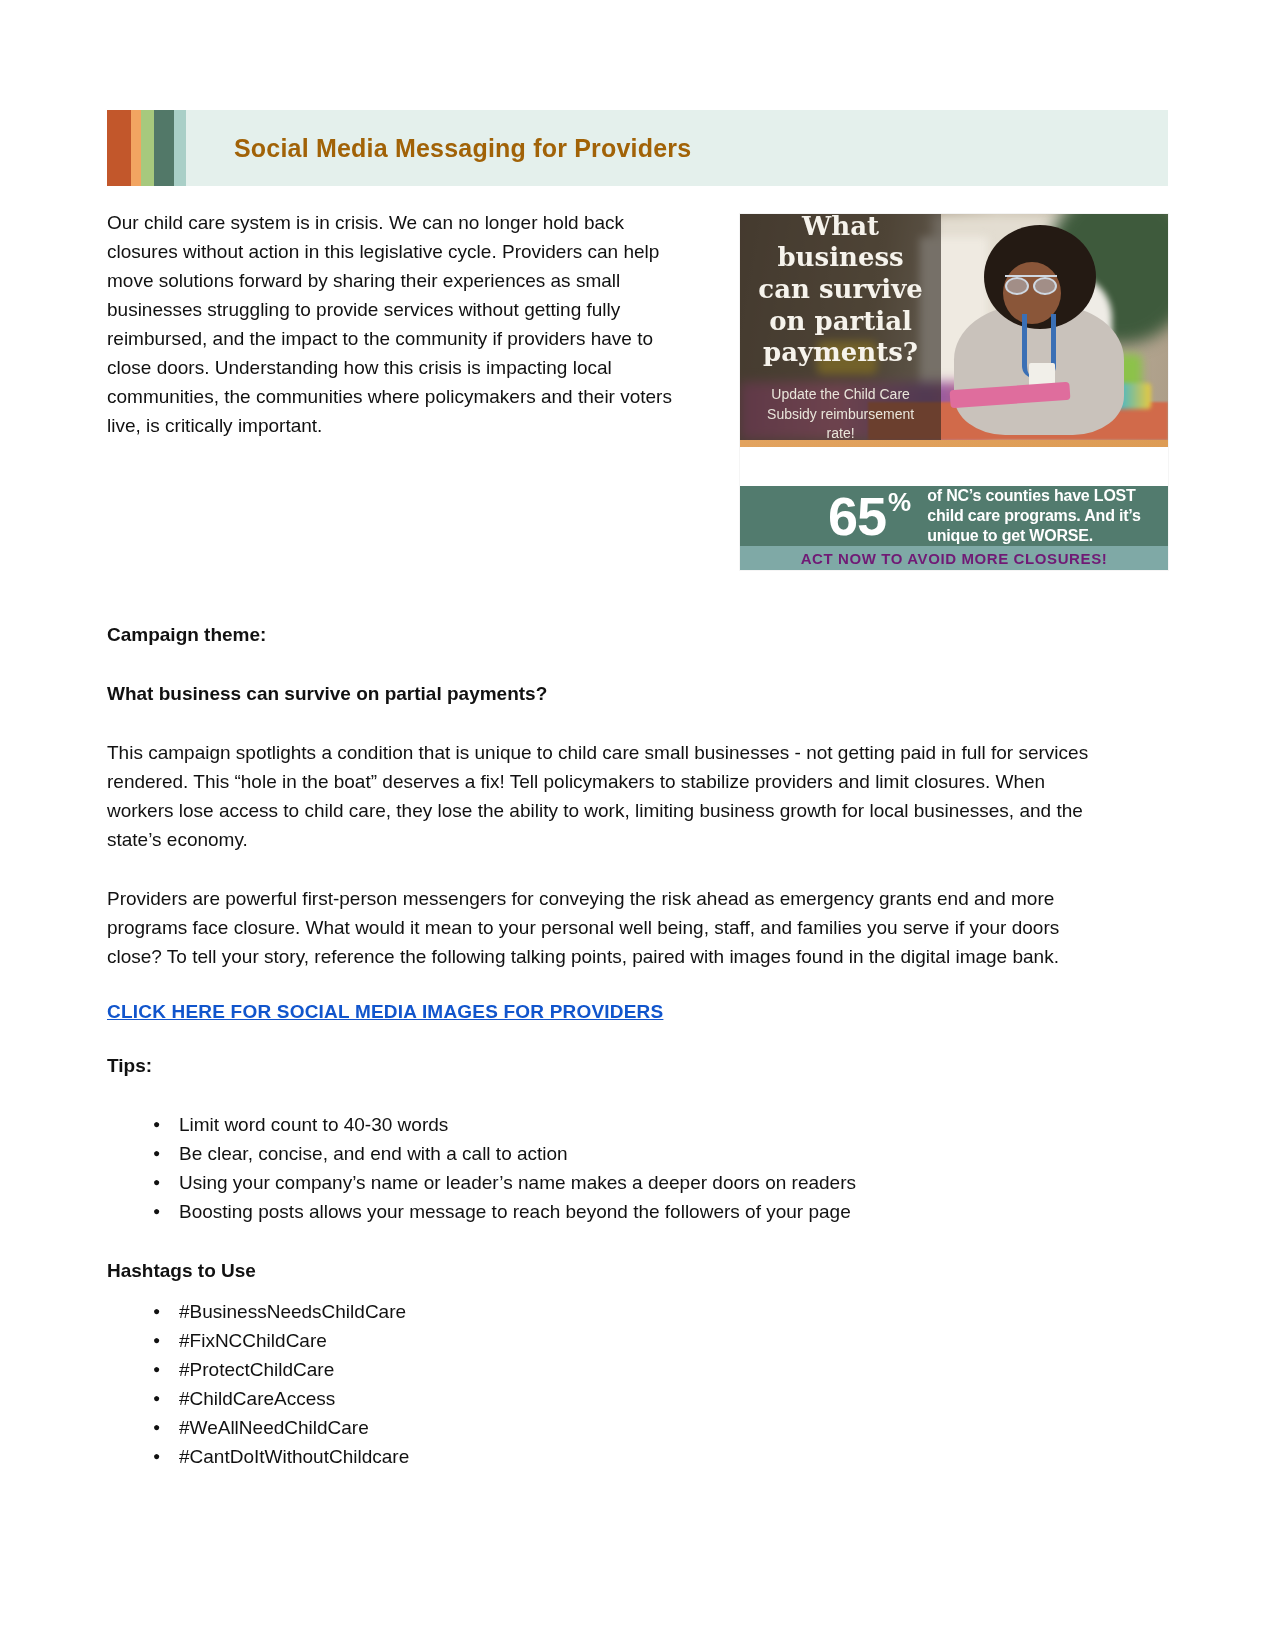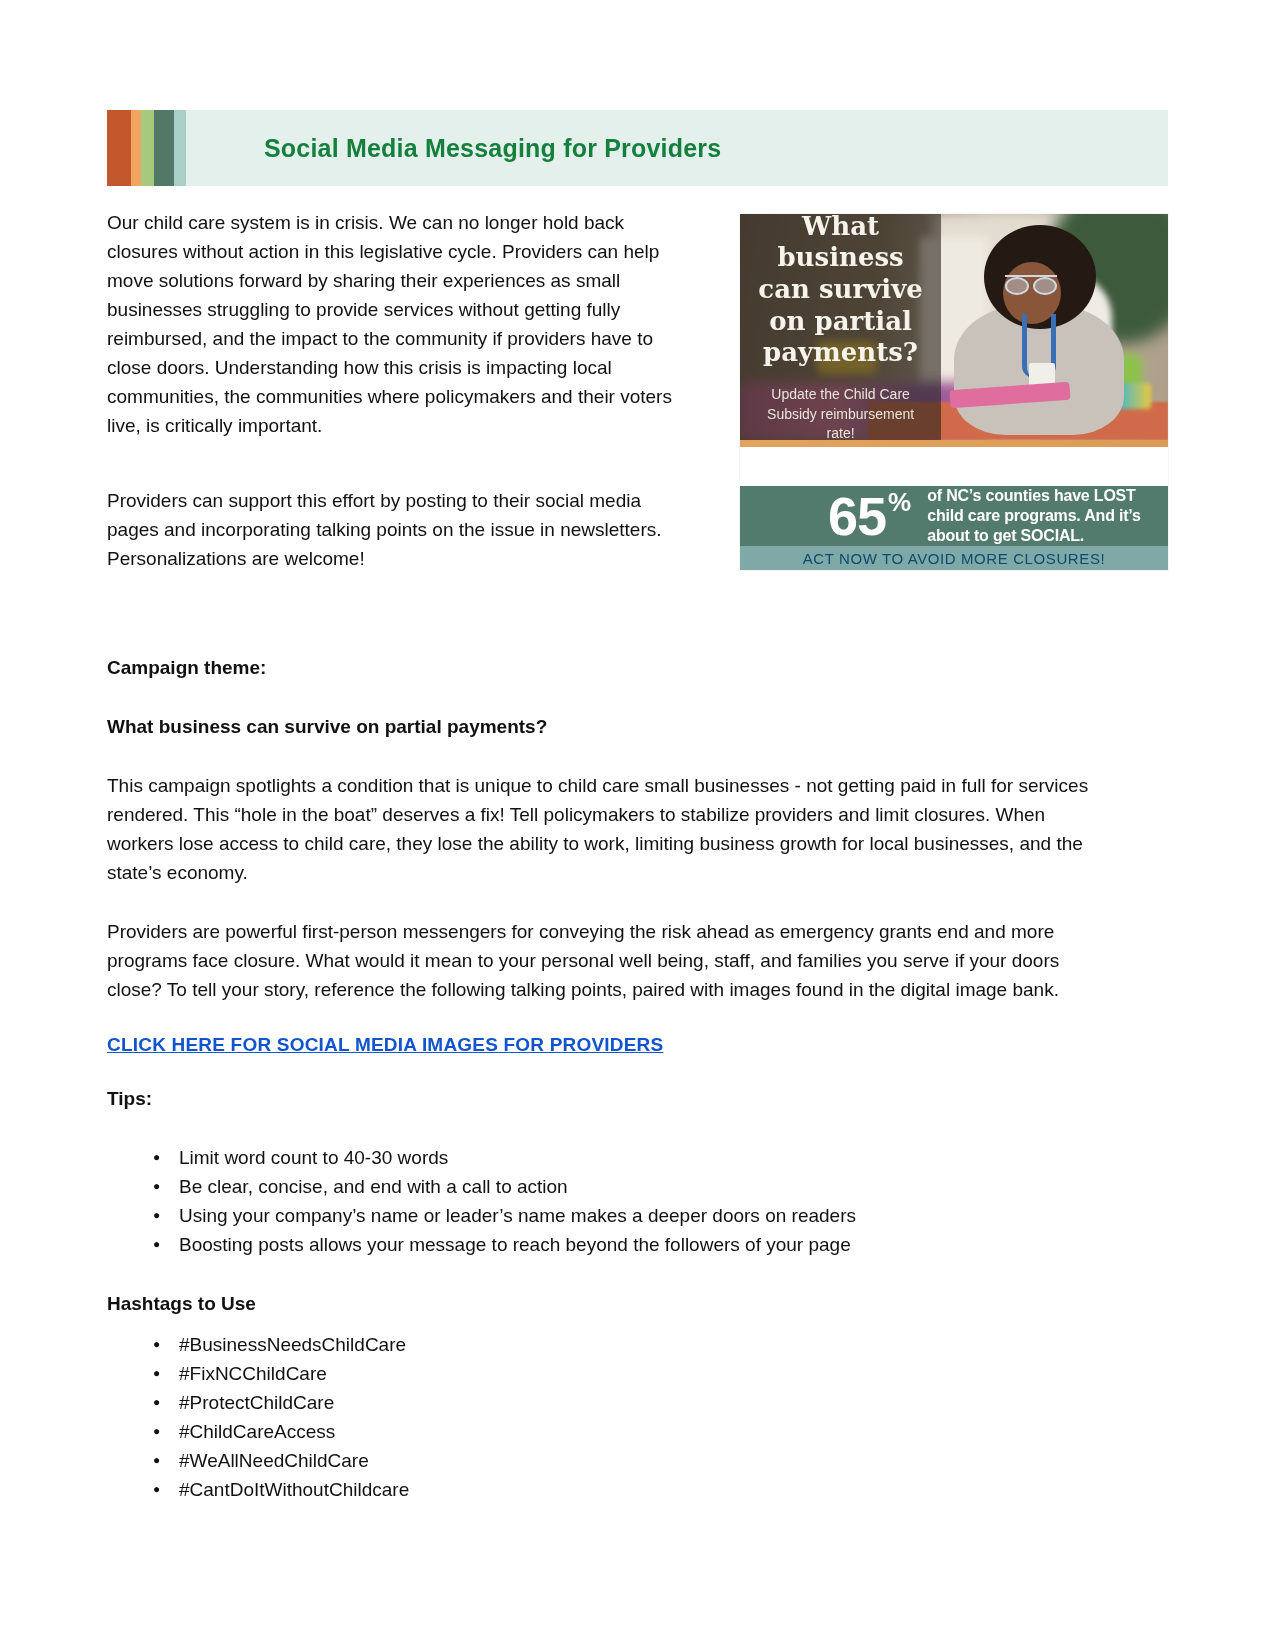--- a/index.html
+++ b/index.html
@@ -26,23 +26,23 @@
   .stripes { display: flex; height: 100%; }
   .stripe { height: 100%; }
   .stripe.s1 { width: 24px; background: #c2572b; }
   .stripe.s2 { width: 10px; background: #f2a561; }
   .stripe.s3 { width: 13px; background: #a7c97d; }
   .stripe.s4 { width: 20px; background: #527868; }
   .stripe.s5 { width: 12px; background: #a9cfc7; }
   .banner-title {
     font-size: 25px;
     font-weight: bold;
-    color: #15803d;
+    color: #a16207;
     align-self: center;
-    margin-left: 78px;
+    margin-left: 48px;
     letter-spacing: 0.2px;
   }
 
   
   .intro-row { display: flex; margin-bottom: 50px; }
   .intro-text { width: 572px; flex: 0 0 572px; }
   .intro-text p { font-size: 19px; line-height: 29px; margin: 0; }
   .intro-text p.first { margin-bottom: 46px; }
 
   
@@ -102,21 +102,21 @@
     height: 62px; background: #527b6e; color: #ffffff;
     display: flex; align-items: center; padding-left: 88px; margin-top: 39px;
   }
   .stat-number { font-weight: bold; font-size: 54px; letter-spacing: -1px; line-height: 1; }
   .stat-pct { font-weight: bold; font-size: 26px; position: relative; top: -14px; margin-left: 2px; }
   .stat-text {
     margin-left: 16px; width: 218px; font-weight: bold; font-size: 16px;
     line-height: 1.25; letter-spacing: -0.2px;
   }
   .cta-band {
-    height: 27px; background: #7fa9a6; color: #0c4a6e; font-weight: normal;
+    height: 27px; background: #7fa9a6; color: #701a75; font-weight: bold;
     font-size: 15px; letter-spacing: 0.6px; display: flex; align-items: center; justify-content: center;
   }
 
   
   .doc h2 { font-size: 19px; font-weight: bold; margin: 0 0 30px 0; line-height: 29px; }
   .doc h2.tight { margin-bottom: 12px; }
   .doc p { font-size: 19px; line-height: 29px; margin: 0 0 30px 0; max-width: 995px; }
   .doc-link {
     display: inline-block;
     color: #1155cc; font-size: 19px; font-weight: bold;
@@ -143,21 +143,20 @@
       <span class="stripe s3"></span>
       <span class="stripe s4"></span>
       <span class="stripe s5"></span>
     </div>
     <h1 class="banner-title">Social Media Messaging for Providers</h1>
   </header>
 
   <section class="intro-row">
     <div class="intro-text">
       <p class="first">Our child care system is in crisis. We can no longer hold back closures without action in this legislative cycle. Providers can help move solutions forward by sharing their experiences as small businesses struggling to provide services without getting fully reimbursed, and the impact to the community if providers have to close doors. Understanding how this crisis is impacting local communities, the communities where policymakers and their voters live, is critically important.</p>
-      <p>Providers can support this effort by posting to their social media pages and incorporating talking points on the issue in newsletters. Personalizations are welcome!</p>
     </div>
 
     <figure class="graphic">
       <div class="photo">
         <div class="shape ph-window"></div>
         <div class="shape ph-plant"></div>
         <div class="shape ph-shelf"></div>
         <div class="shape ph-bin-yellow"></div>
         <div class="shape ph-bin-green"></div>
         <div class="shape ph-plush"></div>
@@ -174,21 +173,21 @@
         <div class="shape ph-clip"></div>
         <div class="overlay">
           <div class="overlay-headline">What business can survive on partial payments?</div>
           <div class="overlay-subline">Update the Child Care Subsidy reimbursement rate!</div>
         </div>
       </div>
       <div class="orange-strip"></div>
       <div class="stat-band">
         <span class="stat-number">65</span>
         <span class="stat-pct">%</span>
-        <span class="stat-text">of NC’s counties have LOST child care programs. And it’s about to get SOCIAL.</span>
+        <span class="stat-text">of NC’s counties have LOST child care programs. And it’s unique to get WORSE.</span>
       </div>
       <div class="cta-band">ACT NOW TO AVOID MORE CLOSURES!</div>
     </figure>
   </section>
 
   <h2>Campaign theme:</h2>
   <h2>What business can survive on partial payments?</h2>
   <p>This campaign spotlights a condition that is unique to child care small businesses - not getting paid in full for services rendered. This “hole in the boat” deserves a fix! Tell policymakers to stabilize providers and limit closures. When workers lose access to child care, they lose the ability to work, limiting business growth for local businesses, and the state’s economy.</p>
   <p>Providers are powerful first-person messengers for conveying the risk ahead as emergency grants end and more programs face closure. What would it mean to your personal well being, staff, and families you serve if your doors close? To tell your story, reference the following talking points, paired with images found in the digital image bank.</p>
 

